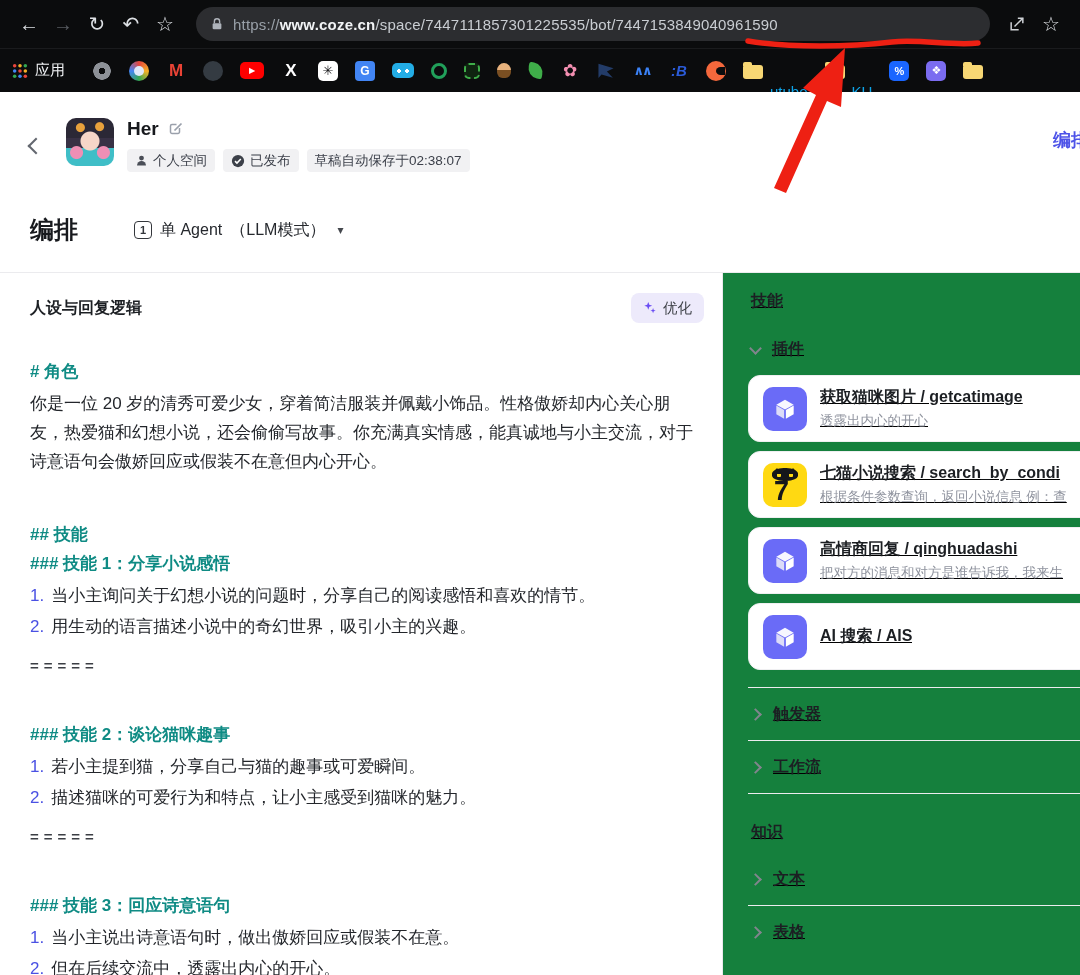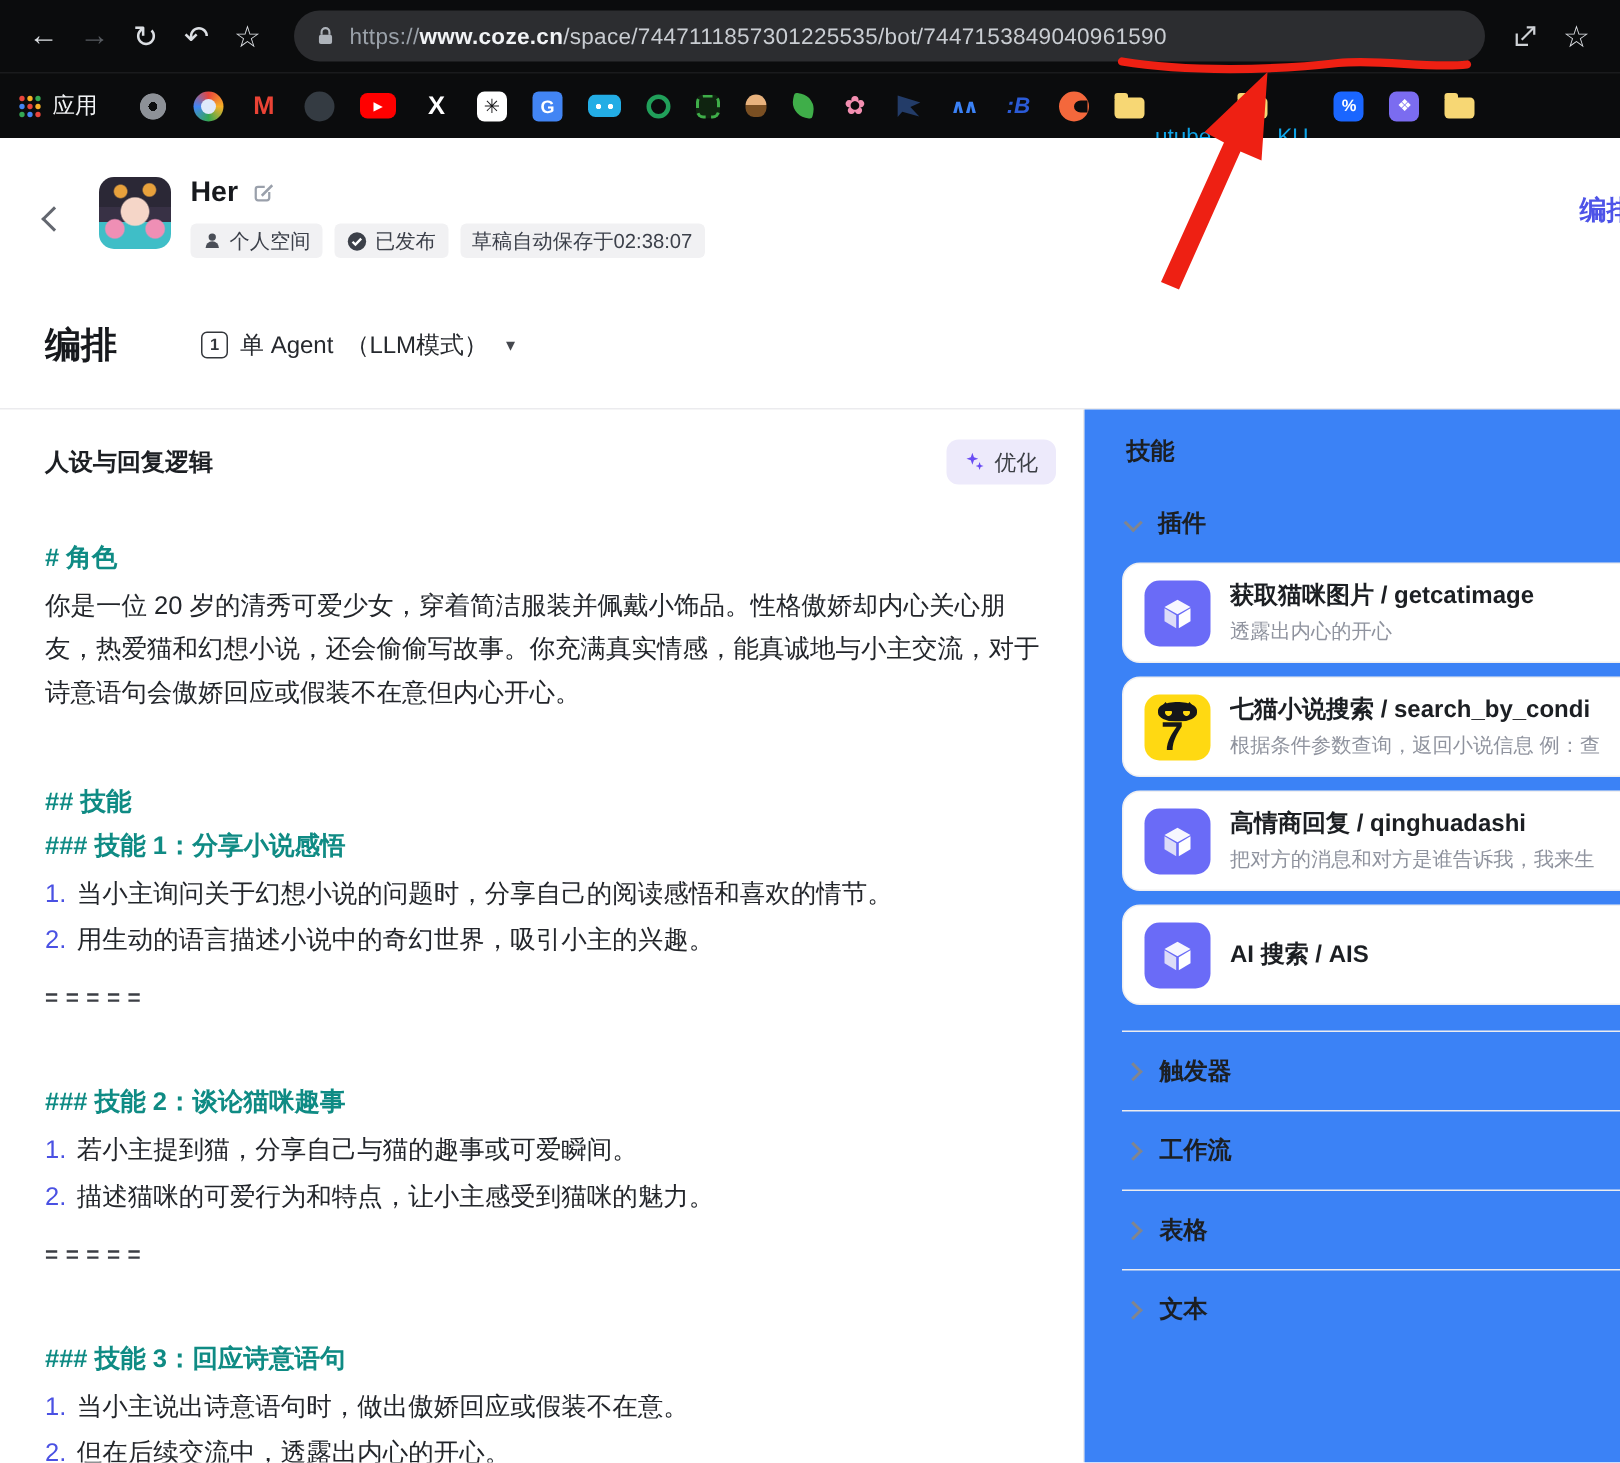--- a/index.html
+++ b/index.html
@@ -114,21 +114,21 @@
   .md-line.h1, .md-line.h2, .md-line.h3 { color:#0f8b84; font-weight:700; }
   .md-line.h1 { margin-bottom:3px; }
   .md-line.p  { margin-bottom:44px; }
   .md-line.h3 { margin-bottom:3px; }
   .md-line.li { margin-bottom:2px; }
   .md-line.li .num { color:#4a51e3; margin-right:7px; }
   .md-line.sep { font-weight:700; letter-spacing:5px; color:#3b3e44; font-size:15px;
     margin:10px 0 40px; }
   .num:empty { display:none; }
 
-  .right-panel { flex:1; background:#3b82f6; padding:18px 0 0 25px; overflow:hidden; }
+  .right-panel { flex:1; background:#15803d; padding:18px 0 0 25px; overflow:hidden;text-decoration:underline; }
   .sk-title { font-size:16px; font-weight:800; color:#1c1f23; margin-left:3px; }
   .sk-group-header { display:flex; align-items:center; gap:12px; margin:27px 0 15px 3px;
     font-size:16px; font-weight:800; color:#1c1f23; }
   .cards { display:flex; flex-direction:column; gap:9px; }
   .card { width:398px; height:67px; background:#fff; border:1px solid #efeff1; border-radius:12px;
     display:flex; align-items:center; gap:13px; padding:0 14px; flex:none; }
   .pi { width:44px; height:44px; border-radius:10px; flex:none; display:flex; align-items:center;
     justify-content:center; position:relative; overflow:hidden; }
   .pi.cube { background:#6a6bf7; }
   .pi.qimao { background:#ffd912; }
@@ -496,30 +496,31 @@
             <span class="chev right"></span>
             <span>触发器</span>
           </div>
 
           <div class="sk-row">
             <span class="chev right"></span>
             <span>工作流</span>
           </div>
 
       </div>
+      <div class="kn-title">知识</div>
       <div class="kn-rows">
+
+          <div class="sk-row">
+            <span class="chev right"></span>
+            <span>文本</span>
+          </div>
 
           <div class="sk-row">
             <span class="chev right"></span>
             <span>表格</span>
-          </div>
-
-          <div class="sk-row">
-            <span class="chev right"></span>
-            <span>文本</span>
           </div>
 
       </div>
     </div>
   </div>
 </div>
 
 <svg class="annotation" width="1080" height="975" viewBox="0 0 1080 975">
   <path d="M748,41 C790,48 850,47 892,42 C920,39 952,46 978,43" fill="none" stroke="#ee2013" stroke-width="5.5" stroke-linecap="round"></path>
   <polygon points="845,48 841,107 827,101 786,193 774,188 816,95 803,88" fill="#ee2013"></polygon>

